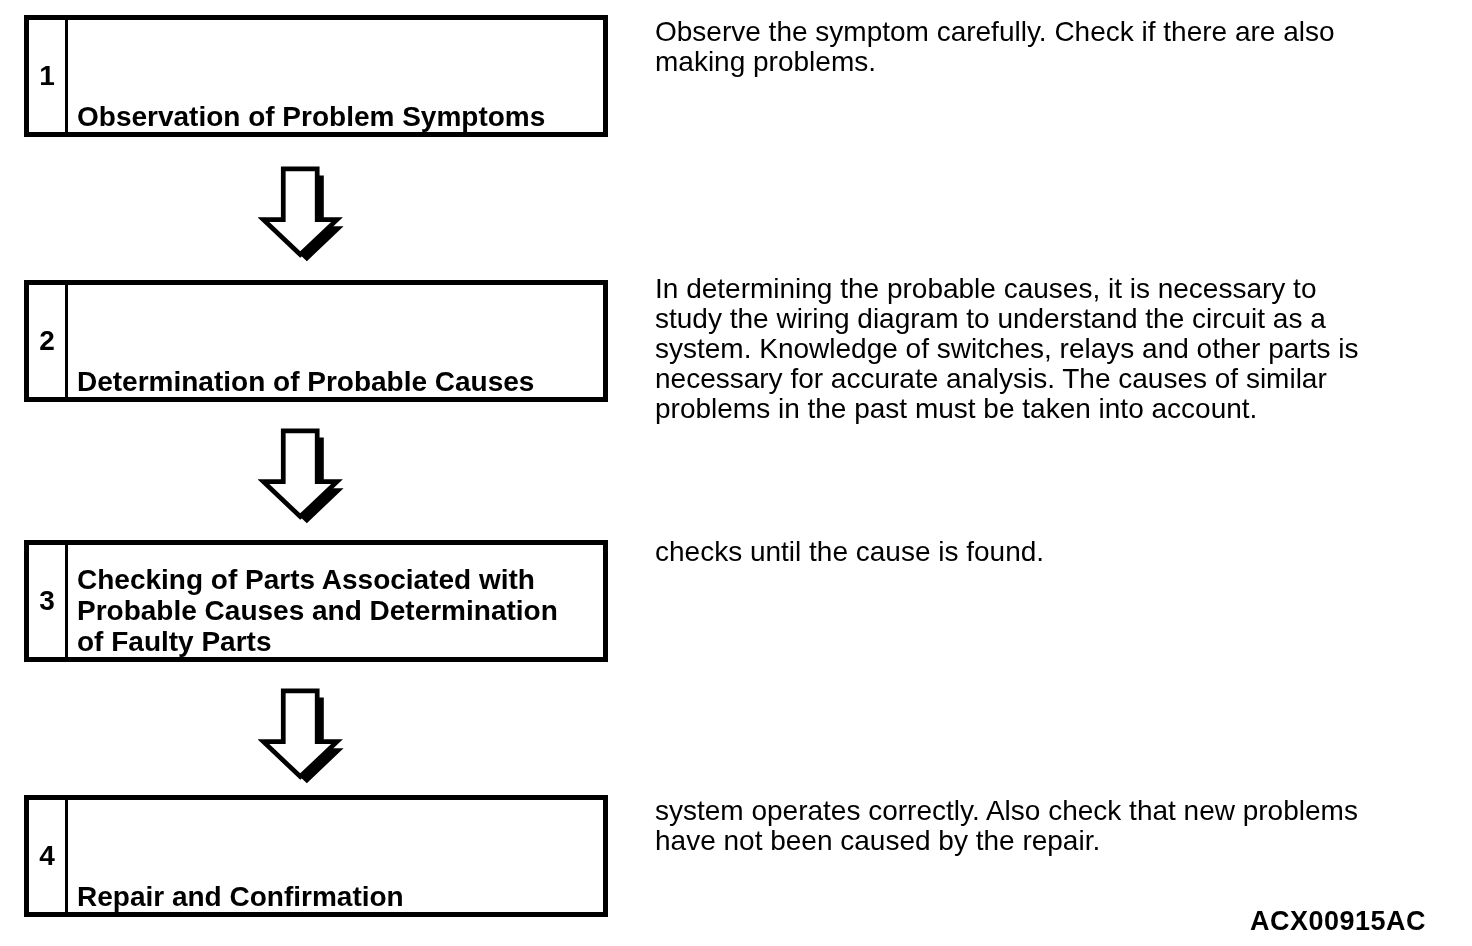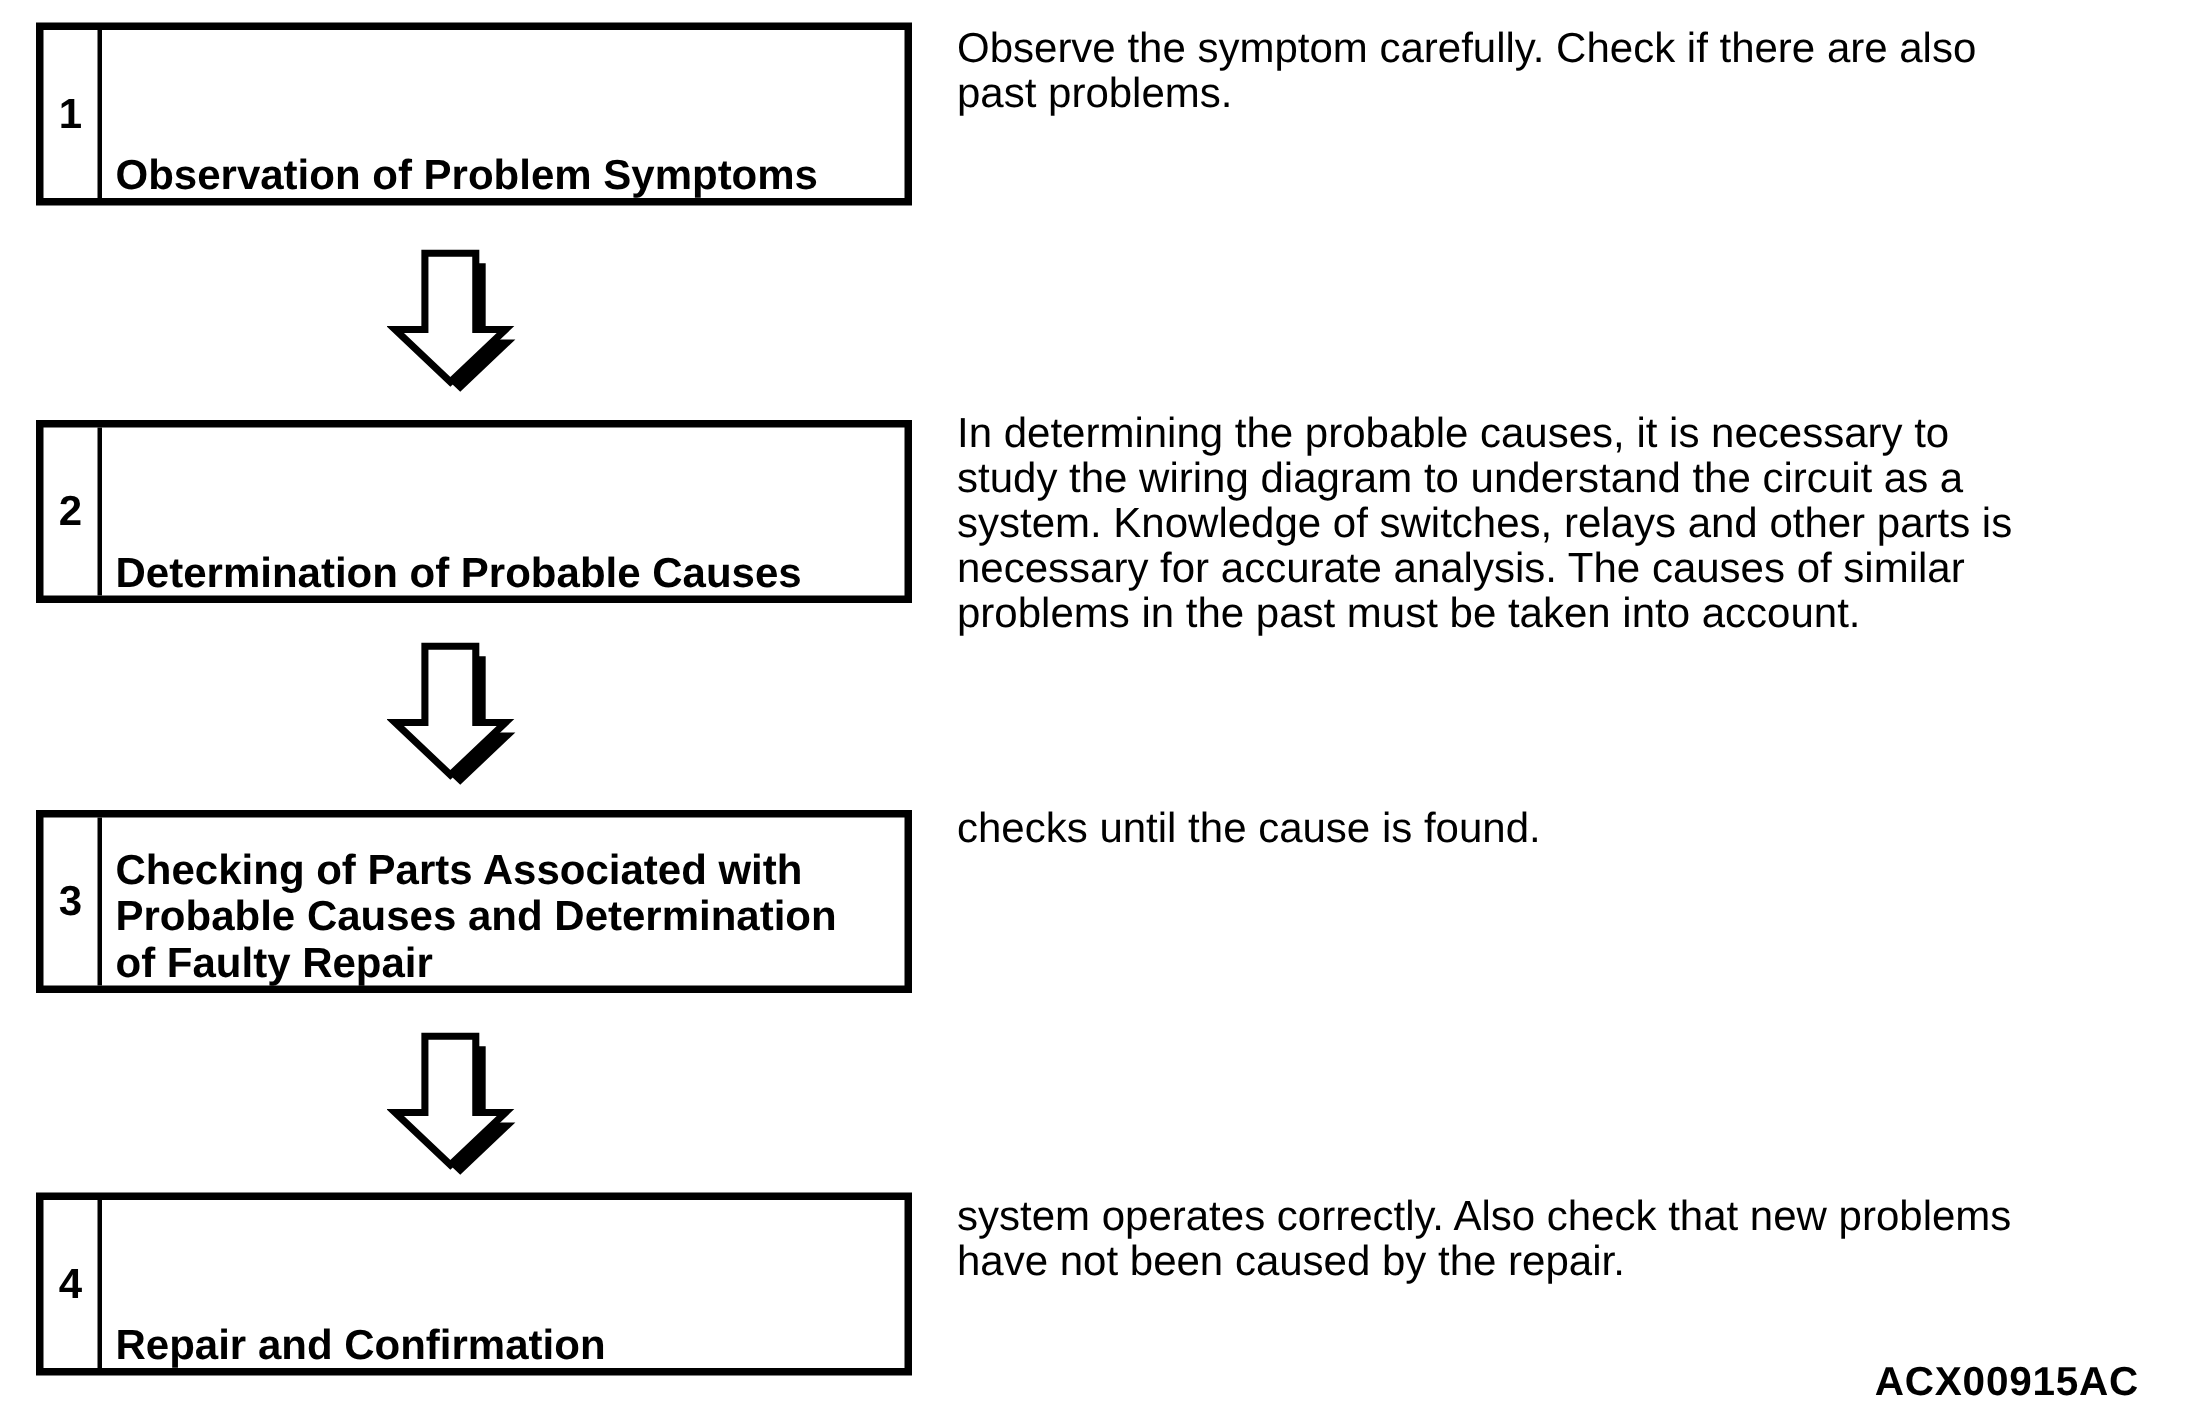--- a/index.html
+++ b/index.html
@@ -42,21 +42,21 @@
     font-weight:bold;font-size:28px;
     flex:0 0 36px;
   }
   .step-title{
     flex:1;
     display:flex;flex-direction:column;justify-content:flex-end;
     padding-left:9px;
     font-weight:bold;font-size:28px;line-height:31px;
   }
   .step-desc{
-    position:absolute;left:614px;top:2px;
+    position:absolute;left:631px;top:2px;
     font-size:28px;line-height:30px;
   }
   .step-row[data-step="2"] .step-desc{top:-6px;}
   .step-row[data-step="3"] .step-desc{top:-3px;}
   .step-row[data-step="4"] .step-desc{top:1px;}
   .line{display:block;white-space:nowrap;}
 
   .arrow-wrap{position:absolute;left:258px;width:92px;height:98px;}
   .arrow-wrap[data-arrow="1"]{top:166px;}
   .arrow-wrap[data-arrow="2"]{top:428px;}
@@ -75,21 +75,21 @@
   <div id="flow">
   <div class="step-row" data-step="1">
     <div class="step-box">
       <div class="step-num">1</div>
       <div class="step-title">
             <span class="line">Observation of Problem Symptoms</span>
           </div>
     </div>
     <div class="step-desc">
           <span class="line">Observe the symptom carefully. Check if there are also</span>
-          <span class="line">past problems.</span>
+          <span class="line">making problems.</span>
         </div>
   </div>
 
   <div class="arrow-wrap" data-arrow="1">
     <svg viewBox="0 0 92 104" xmlns="http://www.w3.org/2000/svg">
 
       <path d="M31 10 L67 10 L67 64 L88 64 L49 101 L10 64 L31 64 Z" fill="#000"></path>
 
       <path d="M24 3 L60 3 L60 57 L81 57 L42 94 L3 57 L24 57 Z" fill="#fff" stroke="#000" stroke-width="5" stroke-linejoin="miter"></path>
     </svg>
@@ -119,21 +119,21 @@
       <path d="M24 3 L60 3 L60 57 L81 57 L42 94 L3 57 L24 57 Z" fill="#fff" stroke="#000" stroke-width="5" stroke-linejoin="miter"></path>
     </svg>
   </div>
 
   <div class="step-row" data-step="3">
     <div class="step-box">
       <div class="step-num">3</div>
       <div class="step-title">
             <span class="line">Checking of Parts Associated with</span>
             <span class="line">Probable Causes and Determination</span>
-            <span class="line">of Faulty Repair</span>
+            <span class="line">of Faulty Parts</span>
           </div>
     </div>
     <div class="step-desc">
           <span class="line">checks until the cause is found.</span>
         </div>
   </div>
 
   <div class="arrow-wrap" data-arrow="3">
     <svg viewBox="0 0 92 104" xmlns="http://www.w3.org/2000/svg">
 

